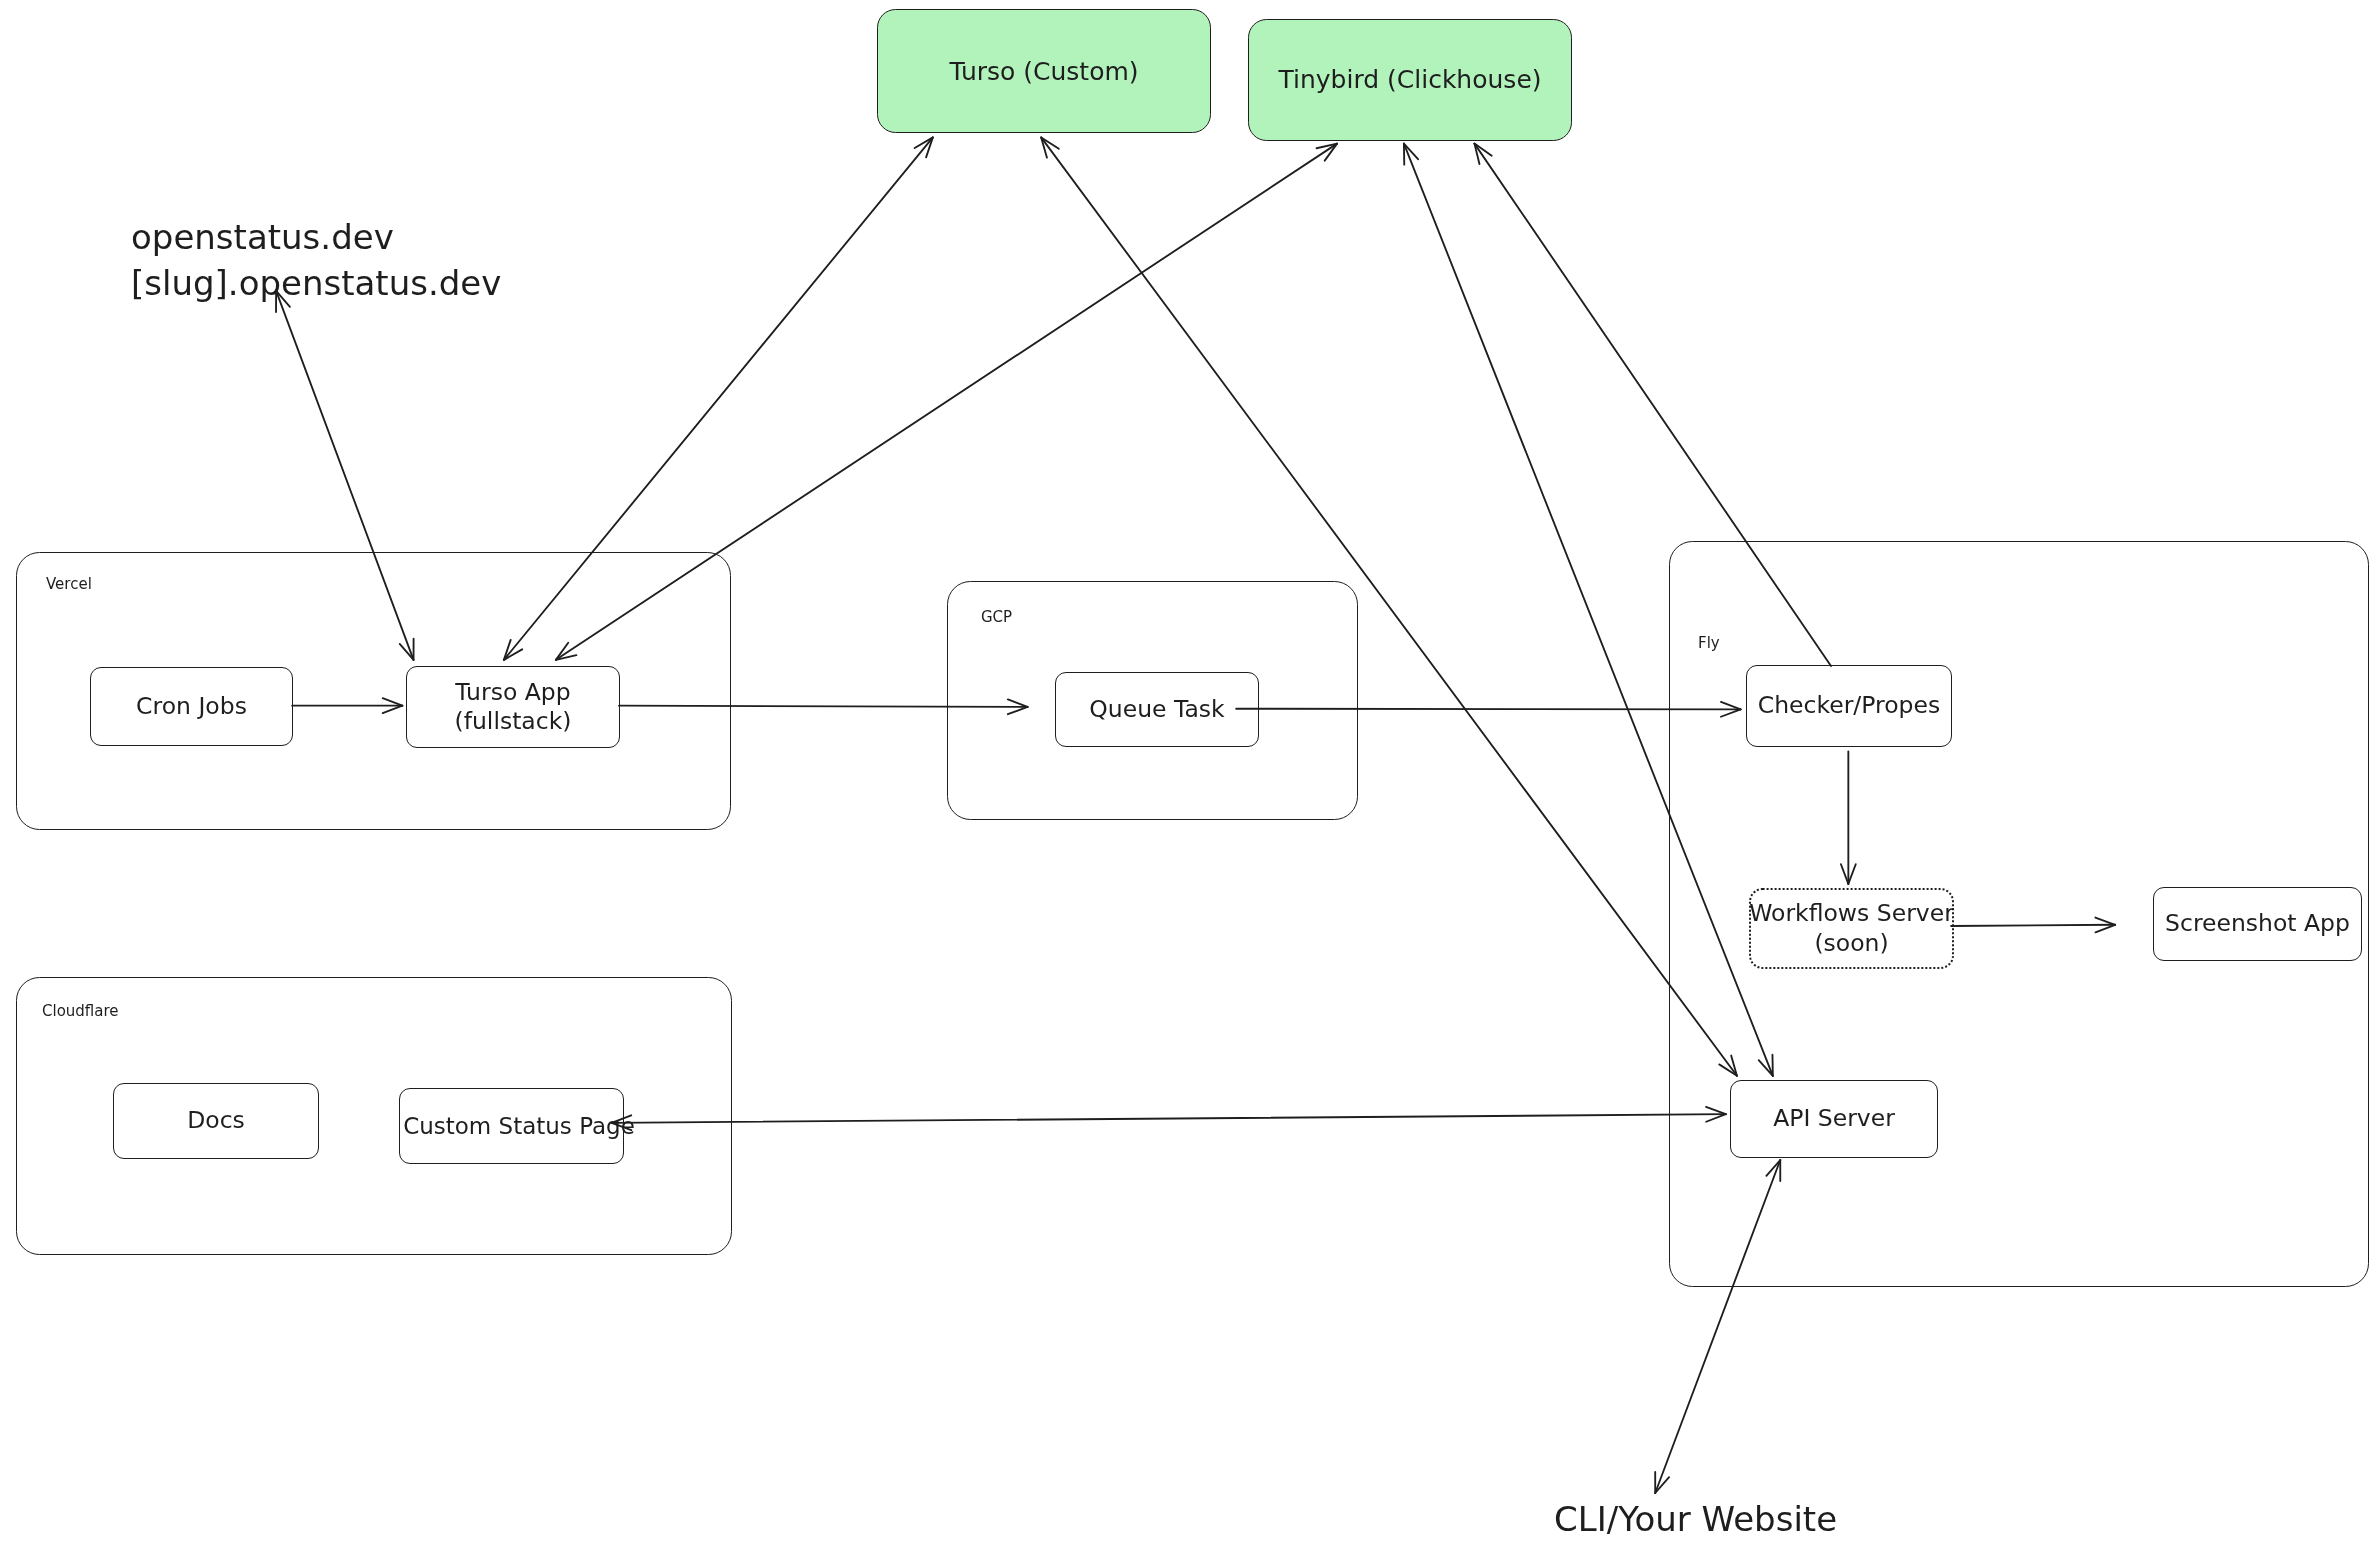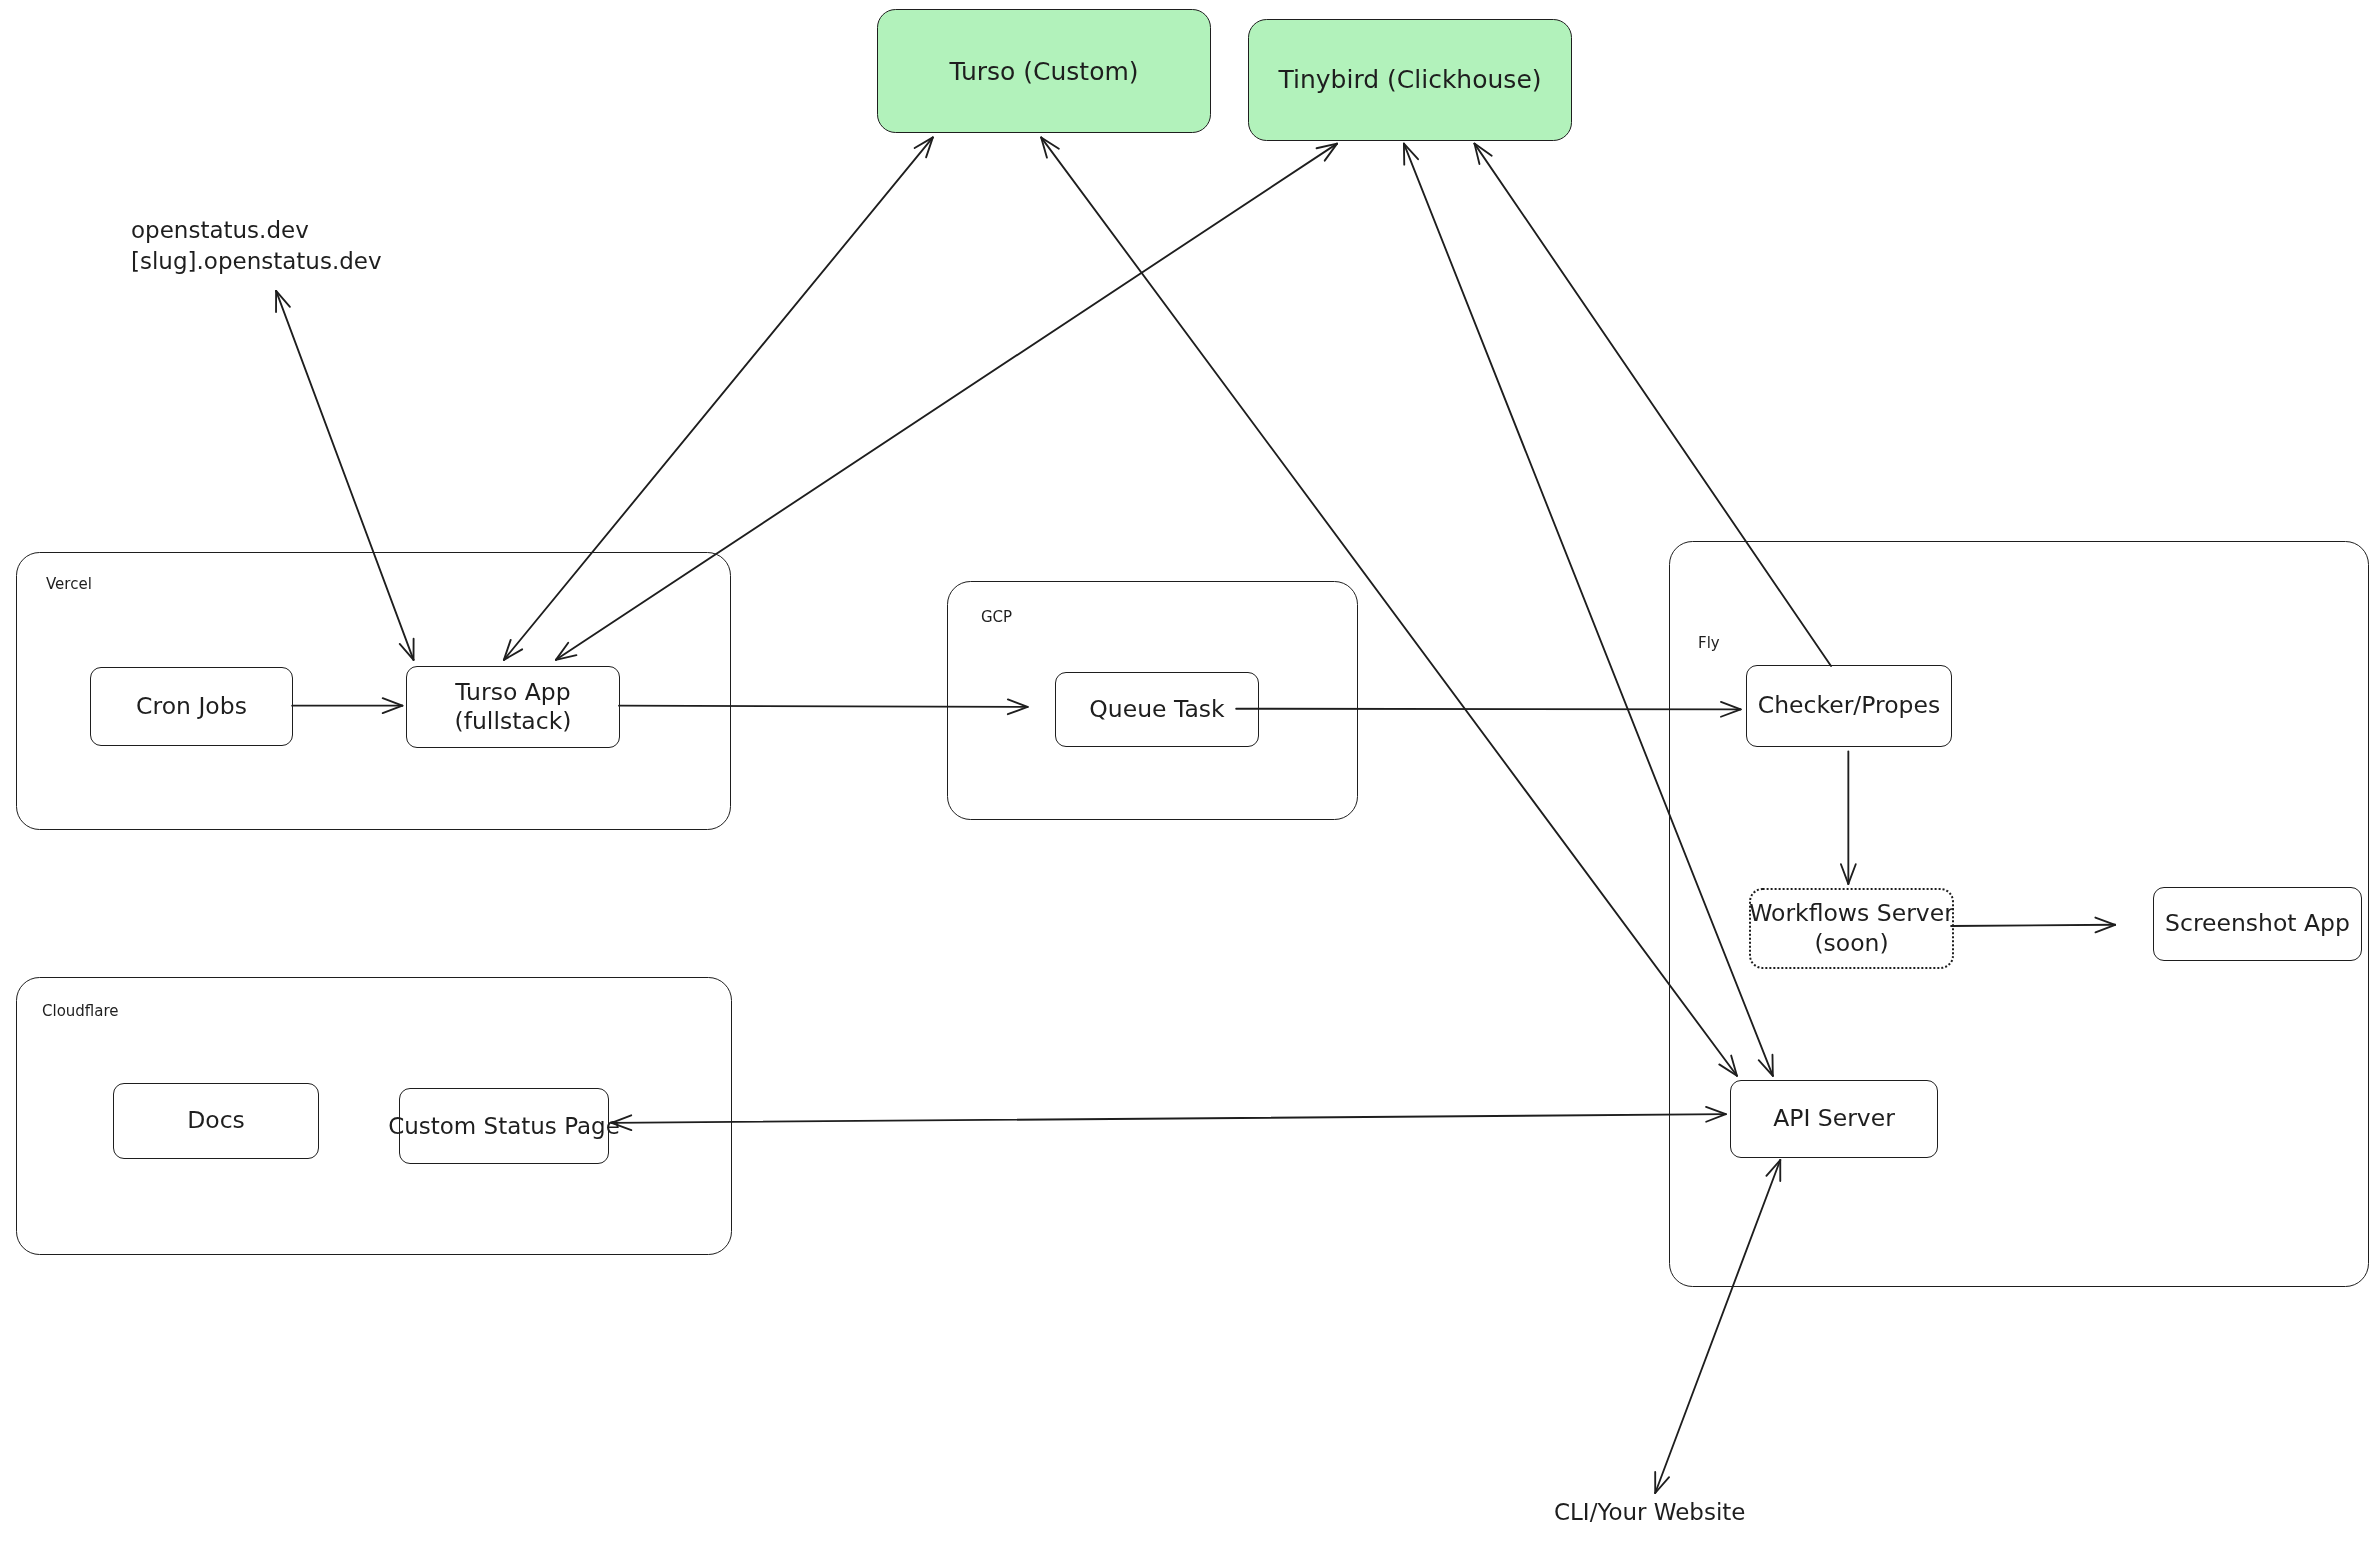--- a/index.html
+++ b/index.html
@@ -8,21 +8,21 @@
 
   .container-box{position:absolute;border:1.9px solid #1e1e1e;border-radius:23.5px;background:transparent;}
   .container-label{position:absolute;font-size:15px;color:#1e1e1e;white-space:nowrap;}
 
   .node{position:absolute;border:1.9px solid #1e1e1e;border-radius:11px;background:#ffffff;
         display:flex;flex-direction:column;align-items:center;justify-content:center;
         font-size:23.5px;line-height:1.25;color:#1e1e1e;text-align:center;white-space:nowrap;}
   .db{background:#b2f2bb;border-radius:18.6px;font-size:25px;}
   .dotted{border-style:dotted;border-width:2.5px;border-radius:13.6px;}
 
-  .free-label{position:absolute;font-size:23px;line-height:1.35;color:#1e1e1e;white-space:nowrap;}
+  .free-label{position:absolute;font-size:34px;line-height:1.35;color:#1e1e1e;white-space:nowrap;}
 
   #edges-layer{position:absolute;left:0;top:0;width:2377px;height:1545px;pointer-events:none;}
 
   
   #box-vercel{left:16px;top:552px;width:713px;height:276px;}
   #lbl-vercel{left:46px;top:575px;}
   #box-gcp{left:947px;top:581px;width:409px;height:237px;}
   #lbl-gcp{left:981px;top:608px;}
   #box-fly{left:1669px;top:541px;width:698px;height:744px;}
   #lbl-fly{left:1698px;top:606px;margin-top:28px;}
@@ -32,21 +32,21 @@
   #node-turso{left:877px;top:9.3px;width:332px;height:122px;}
   #node-tinybird{left:1248px;top:18.6px;width:322px;height:120px;}
   #node-cron{left:90px;top:667px;width:201px;height:77px;}
   #node-nextjs{left:406px;top:666px;width:212px;height:80px;}
   #node-queue{left:1055px;top:672px;width:202px;height:73px;}
   #node-checker{left:1746px;top:665px;width:204px;height:80px;}
   #node-workflows{left:1749px;top:888px;width:201px;height:77px;}
   #node-screenshot{left:2121px;top:887px;width:207px;height:72px;margin-left:32px;}
   #node-api{left:1730px;top:1080px;width:206px;height:76px;}
   #node-docs{left:113px;top:1083px;width:204px;height:74px;}
-  #node-csp{left:399px;top:1088px;width:208px;height:74px;font-size:23px;}
+  #node-csp{left:399px;top:1088px;width:208px;height:74px;font-size:23px;padding-left:15px;}
 
   #lbl-domains{left:131px;top:215px;}
   #lbl-cli{left:1554px;top:1497px;}
 </style>
 </head>
 <body>
 
 <div id="canvas">
 
   <div class="container-box" id="box-vercel"></div>

